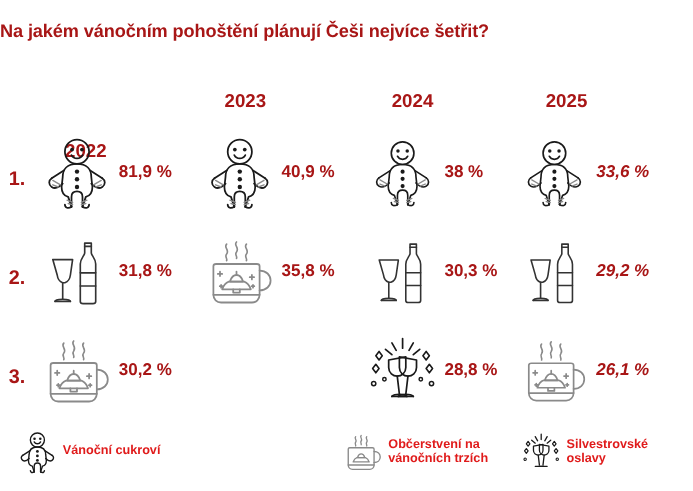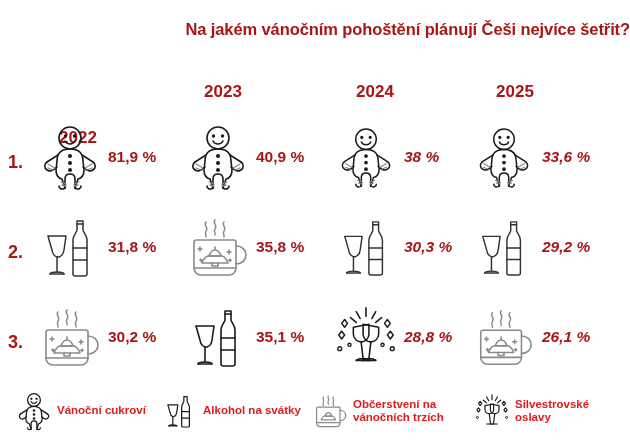--- a/index.html
+++ b/index.html
@@ -14,21 +14,21 @@
     overflow: hidden;
     font-family: "Liberation Sans", sans-serif;
     color: #a81616;
   }
 
   .title {
     position: absolute;
     left: 0;
     top: 20px;
     width: 630px;
-    text-align: right;
+    text-align: left;
     font-size: 16.5px;
     font-weight: bold;
     color: #a81616;
     letter-spacing: -0.1px;
     white-space: nowrap;
   }
 
   .years {
     position: absolute;
     top: 82px;
@@ -69,21 +69,21 @@
   }
   .cell {
     position: absolute;
     top: 0;
     height: 90px;
     display: flex;
     align-items: center;
   }
   .cell.c0 { left: 34px; }
   .cell.c1 { left: 182px; }
-  .cell.c2 { left: 330px; font-style: italic; }
+  .cell.c2 { left: 330px; }
   .cell.c3 { left: 468px; font-style: italic; }
 
   .icon-box {
     width: 72px;
     height: 72px;
     display: flex;
     align-items: center;
     justify-content: center;
     flex: none;
   }
@@ -376,36 +376,20 @@
             <path d="M16 33 L16 37 M14 35 L18 35"></path>
             <path d="M45 36 L45 40 M43 38 L47 38"></path>
             <path d="M17 45 L17 47.5 M15.8 46.2 L18.2 46.2"></path>
             <path d="M46 45 L46 47.5 M44.8 46.2 L47.2 46.2"></path>
           </g>
         </svg>
       </div>
       <div class="pct">30,2 %</div>
     </div>
 
-    <div class="cell c1">
-      <div class="icon-box">
-        <svg width="58" height="66" viewBox="0 0 58 66">
-          <g fill="none" stroke="#1a1a1a" stroke-width="1.6" stroke-linecap="round" stroke-linejoin="round">
-            <path d="M7 22 L25 22 L23 36 C22.5 40 21 42 18 43 L16 43 C13 42 11.5 40 11 36 Z"></path>
-            <path d="M16 43 L16 58"></path>
-            <path d="M9 60 L23 60"></path>
-            <path d="M16 58 C12 58 9 59 9 60 M16 58 C20 58 23 59 23 60"></path>
-            <path d="M36 7 L42 7 L42 16 C42 18 46 21 46 26 L46 60 C46 61.5 45 62 43.5 62 L34.5 62 C33 62 32 61.5 32 60 L32 26 C32 21 36 18 36 16 Z"></path>
-            <path d="M32 34 L46 34 M32 46 L46 46"></path>
-            <path d="M36 10 L42 10"></path>
-          </g>
-        </svg>
-      </div>
-      <div class="pct">35,1 %</div>
-    </div>
 
     <div class="cell c2">
       <div class="icon-box">
         <svg width="74" height="64" viewBox="0 0 74 64">
           <g fill="none" stroke="#1a1a1a" stroke-width="1.6" stroke-linecap="round" stroke-linejoin="round">
             <path d="M37 2 L37 11 M27 6 L31 13 M47 6 L43 13 M21 12 L27 17 M53 12 L47 17"></path>
             <path d="M24 22 L40 19 L40 29 C40 34 36 37 32 37 C28 37 24 34 24 29 Z"></path>
             <path d="M32 37 L34 54"></path>
             <path d="M27 56 L41 56"></path>
             <path d="M34 54 C31 54 28 55 27 56 M34 54 C37 54 40 55 41 56"></path>
@@ -478,35 +462,20 @@
           <circle cx="31" cy="32" r="2.2"></circle>
           <circle cx="31" cy="39" r="2.2"></circle>
           <circle cx="31" cy="46" r="2.2"></circle>
         </g>
         <path d="M26 17 C28 21 34 21 36 17" fill="none" stroke="#1a1a1a" stroke-width="2.2" stroke-linecap="round"></path>
       </svg>
     </div>
     <div class="legend-label">Vánoční cukroví</div>
   </div>
 
-  <div class="legend-item l1">
-    <div class="legend-icon">
-      <svg width="32" height="40" viewBox="0 0 58 66">
-        <g fill="none" stroke="#1a1a1a" stroke-width="2.2" stroke-linecap="round" stroke-linejoin="round">
-          <path d="M7 22 L25 22 L23 36 C22.5 40 21 42 18 43 L16 43 C13 42 11.5 40 11 36 Z"></path>
-          <path d="M16 43 L16 58"></path>
-          <path d="M9 60 L23 60"></path>
-          <path d="M16 58 C12 58 9 59 9 60 M16 58 C20 58 23 59 23 60"></path>
-          <path d="M36 7 L42 7 L42 16 C42 18 46 21 46 26 L46 60 C46 61.5 45 62 43.5 62 L34.5 62 C33 62 32 61.5 32 60 L32 26 C32 21 36 18 36 16 Z"></path>
-          <path d="M32 34 L46 34 M32 46 L46 46"></path>
-        </g>
-      </svg>
-    </div>
-    <div class="legend-label">Alkohol na svátky</div>
-  </div>
 
   <div class="legend-item l2">
     <div class="legend-icon">
       <svg width="38" height="40" viewBox="0 0 68 66">
         <g fill="none" stroke="#8a8a8a" stroke-width="2.2" stroke-linecap="round" stroke-linejoin="round">
           <path d="M22 8 C19 11 25 13 22 17 C20 19.5 23 21 22 23"></path>
           <path d="M31 6 C28 9 34 11 31 15 C29 17.5 32 19 31 21"></path>
           <path d="M40 8 C37 11 43 13 40 17 C38 19.5 41 21 40 23"></path>
           <path d="M10 28 C10 26.5 11 26 12.5 26 L49.5 26 C51 26 52 26.5 52 28 L52 54 C52 58 49 61 45 61 L17 61 C13 61 10 58 10 54 Z"></path>
           <path d="M52 32 C58 32 62 36 62 41 C62 46 58 50 52 50"></path>

